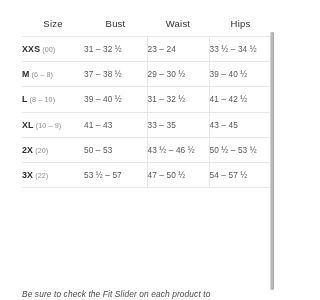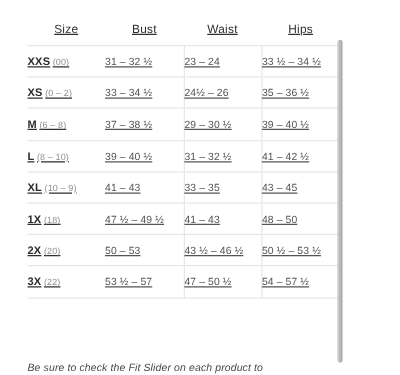--- a/index.html
+++ b/index.html
@@ -38,21 +38,20 @@
   #size-table col.c-bust  { width: 63px; }
   #size-table col.c-waist { width: 62px; }
   #size-table col.c-hips  { width: 63px; }
 
   #size-table th,
   #size-table td {
     padding: 0;
     margin: 0;
     vertical-align: middle;
     font-weight: normal;
-    text-decoration: underline;
   }
 
   
   .hdr-row th {
     height: 26px;
     font-size: 9.5px;
     font-weight: bold;
     color: #2f2f2f;
     letter-spacing: 0.2px;
     border: 0;
@@ -155,50 +154,38 @@
     </thead>
     <tbody id="size-table-body">
 
     <tr class="body-row">
           <td class="col-size"><span class="size-code">XXS</span><span class="size-num">(00)</span></td>
           <td class="col-bust">31 – 32 ½</td>
           <td class="col-waist">23 – 24</td>
           <td class="col-hips">33 ½ – 34 ½</td>
         </tr>
         <tr class="body-row">
-          <td class="col-size"><span class="size-code">XS</span><span class="size-num">(0 – 2)</span></td>
-          <td class="col-bust">33 – 34 ½</td>
-          <td class="col-waist">24½ – 26</td>
-          <td class="col-hips">35 – 36 ½</td>
-        </tr>
-        <tr class="body-row">
           <td class="col-size"><span class="size-code">M</span><span class="size-num">(6 – 8)</span></td>
           <td class="col-bust">37 – 38 ½</td>
           <td class="col-waist">29 – 30 ½</td>
           <td class="col-hips">39 – 40 ½</td>
         </tr>
         <tr class="body-row">
           <td class="col-size"><span class="size-code">L</span><span class="size-num">(8 – 10)</span></td>
           <td class="col-bust">39 – 40 ½</td>
           <td class="col-waist">31 – 32 ½</td>
           <td class="col-hips">41 – 42 ½</td>
         </tr>
         <tr class="body-row">
           <td class="col-size"><span class="size-code">XL</span><span class="size-num">(10 – 9)</span></td>
           <td class="col-bust">41 – 43</td>
           <td class="col-waist">33 – 35</td>
           <td class="col-hips">43 – 45</td>
         </tr>
         <tr class="body-row">
-          <td class="col-size"><span class="size-code">1X</span><span class="size-num">(18)</span></td>
-          <td class="col-bust">47 ½ – 49 ½</td>
-          <td class="col-waist">41  – 43</td>
-          <td class="col-hips">48 – 50</td>
-        </tr>
-        <tr class="body-row">
           <td class="col-size"><span class="size-code">2X</span><span class="size-num">(20)</span></td>
           <td class="col-bust">50 – 53</td>
           <td class="col-waist">43 ½ – 46 ½</td>
           <td class="col-hips">50 ½ – 53 ½</td>
         </tr>
         <tr class="body-row">
           <td class="col-size"><span class="size-code">3X</span><span class="size-num">(22)</span></td>
           <td class="col-bust">53 ½ – 57</td>
           <td class="col-waist">47 – 50 ½</td>
           <td class="col-hips">54 – 57 ½</td>

